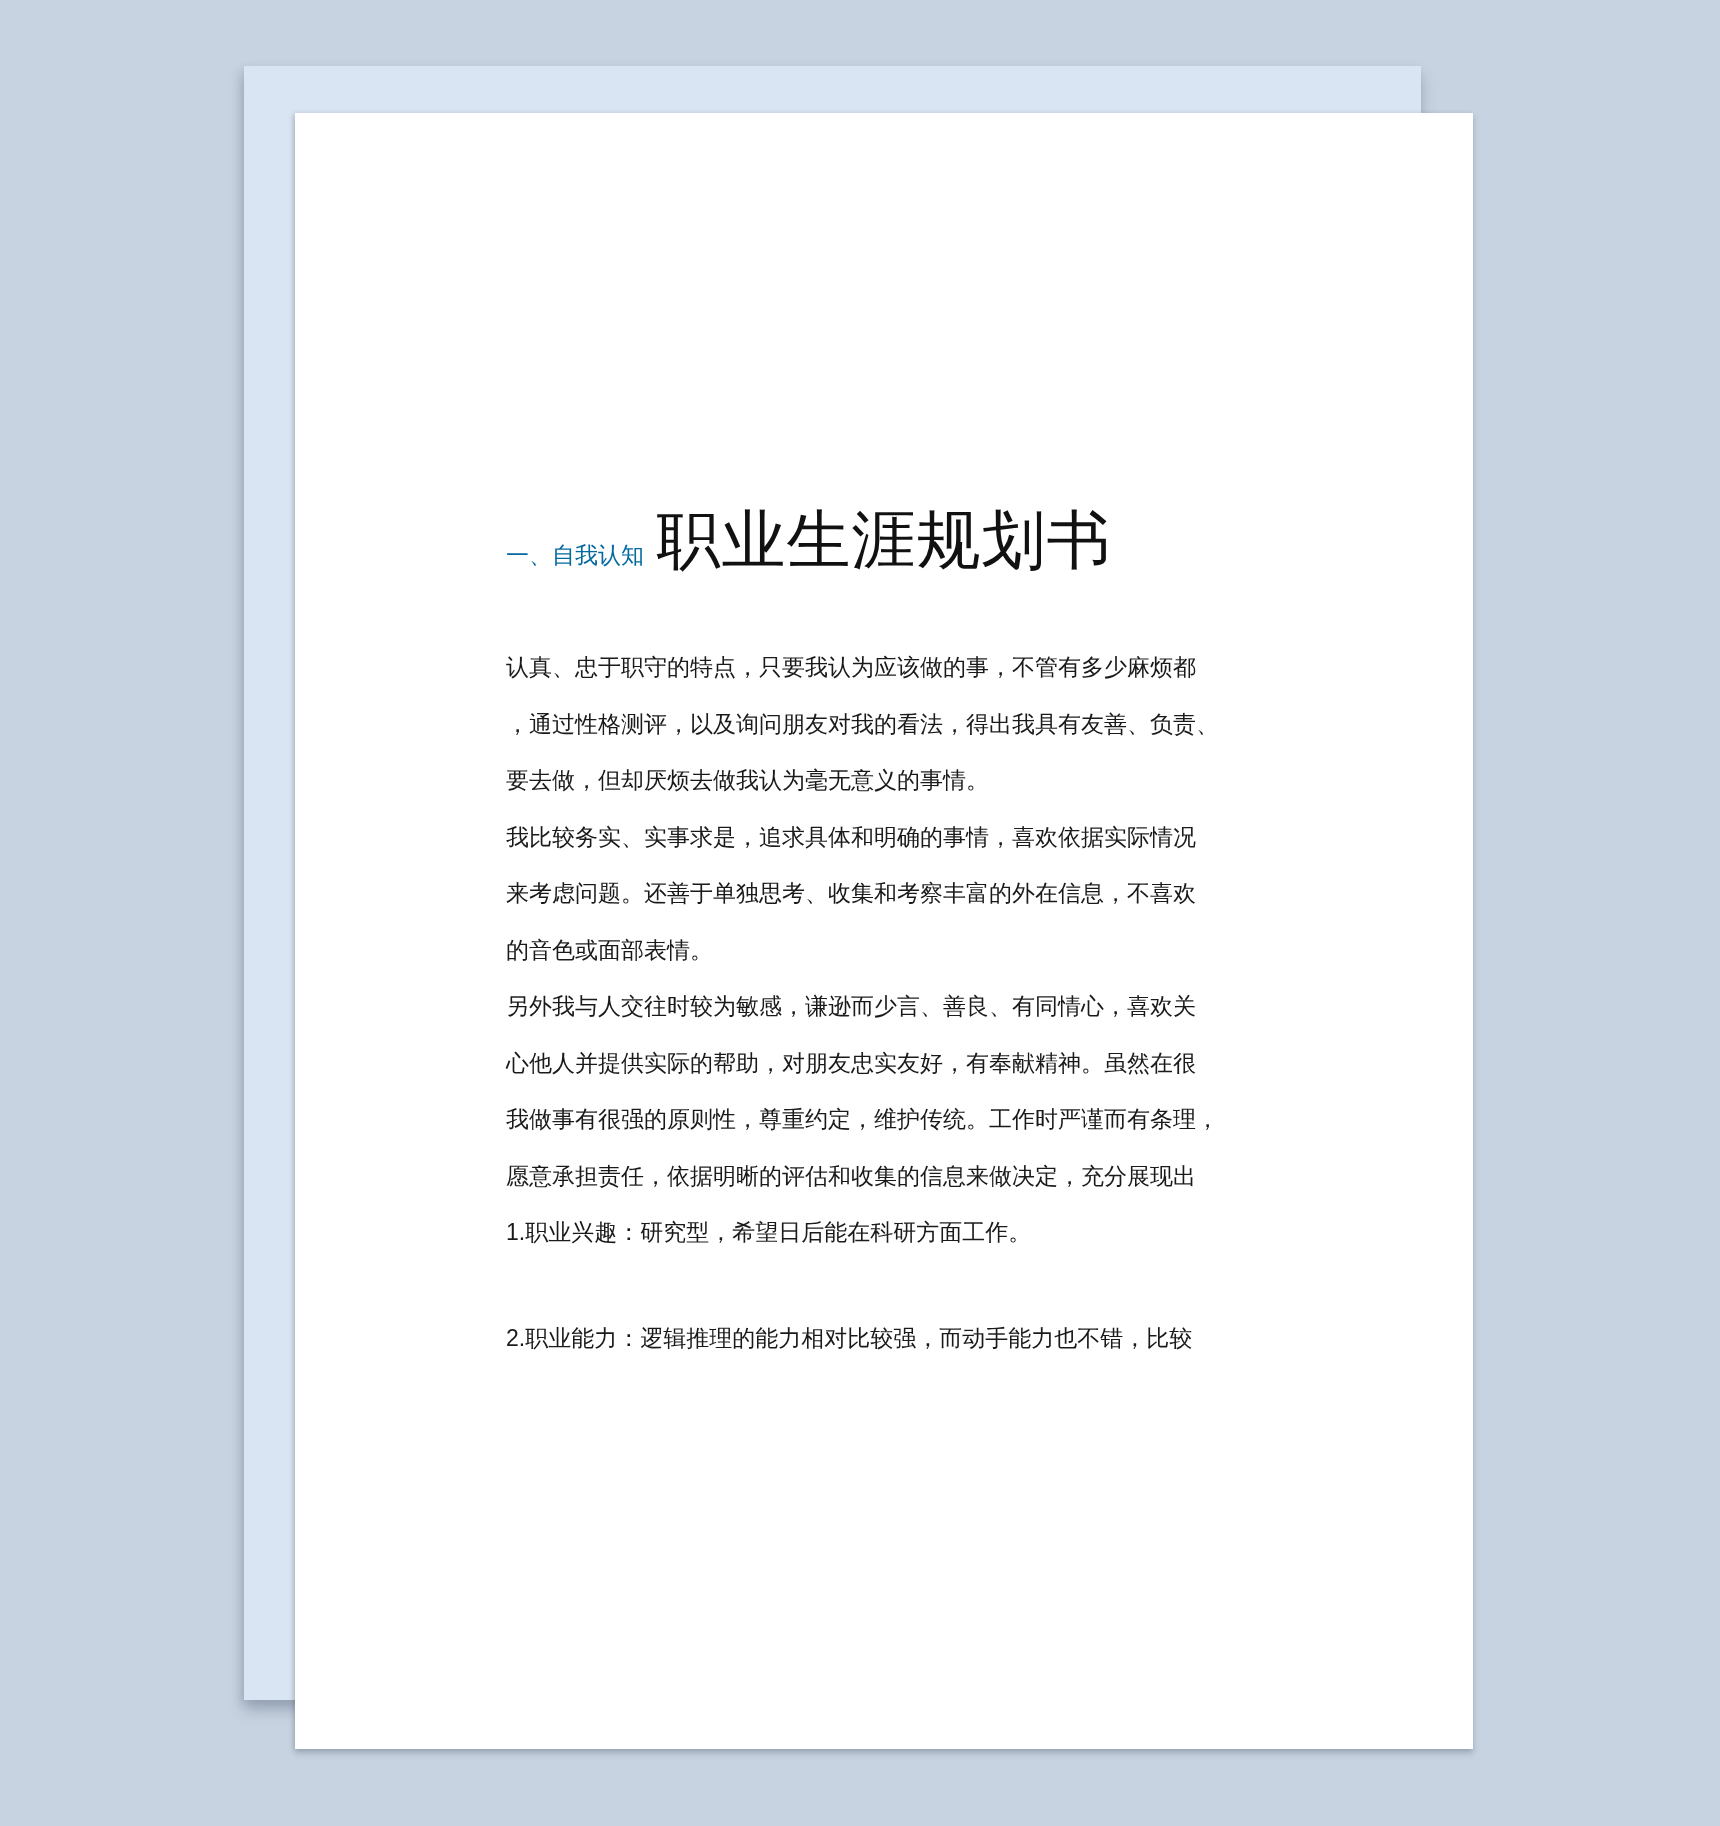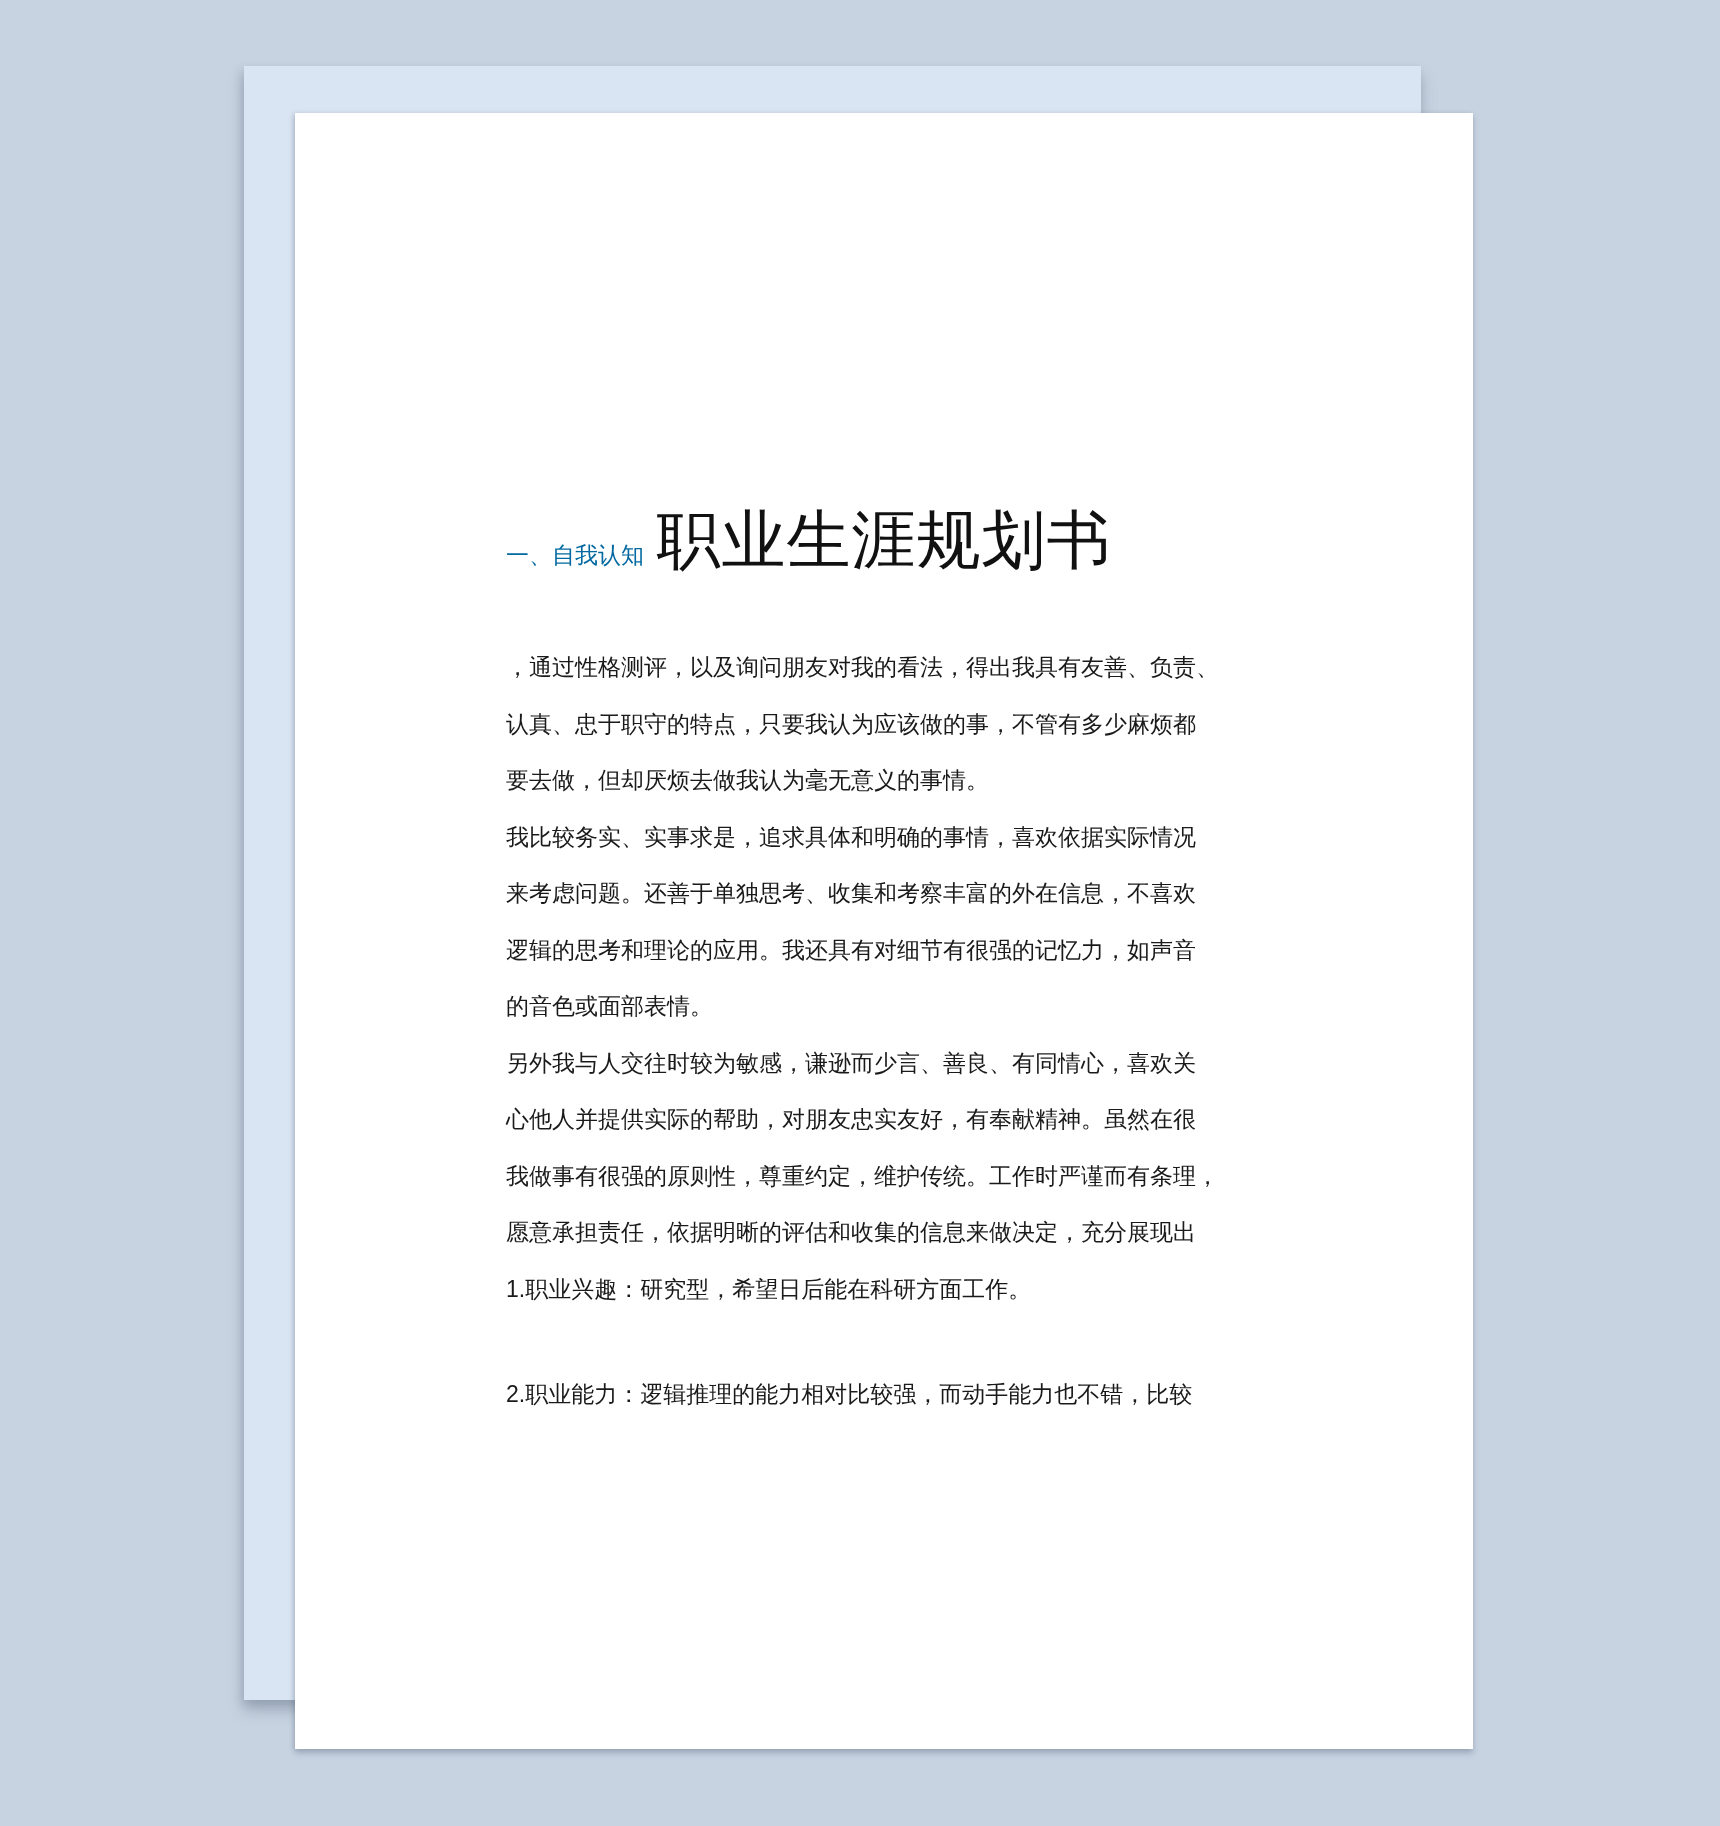--- a/index.html
+++ b/index.html
@@ -81,26 +81,25 @@
 <body>
 
 <div class="back-page"></div>
 
 <div class="front-page">
   <h1 class="doc-title">职业生涯规划书</h1>
 
   <h2 class="section-heading">一、自我认知</h2>
 
   <div class="body-block">
+    <div class="body-line">认真、忠于职守的特点，只要我认为应该做的事，不管有多少麻烦都</div>
     <div class="body-line">，通过性格测评，以及询问朋友对我的看法，得出我具有友善、负责、</div>
-    <div class="body-line">认真、忠于职守的特点，只要我认为应该做的事，不管有多少麻烦都</div>
     <div class="body-line">要去做，但却厌烦去做我认为毫无意义的事情。</div>
     <div class="body-line">我比较务实、实事求是，追求具体和明确的事情，喜欢依据实际情况</div>
     <div class="body-line">来考虑问题。还善于单独思考、收集和考察丰富的外在信息，不喜欢</div>
-    <div class="body-line">逻辑的思考和理论的应用。我还具有对细节有很强的记忆力，如声音</div>
     <div class="body-line">的音色或面部表情。</div>
     <div class="body-line">另外我与人交往时较为敏感，谦逊而少言、善良、有同情心，喜欢关</div>
     <div class="body-line">心他人并提供实际的帮助，对朋友忠实友好，有奉献精神。虽然在很</div>
     <div class="body-line">我做事有很强的原则性，尊重约定，维护传统。工作时严谨而有条理，</div>
     <div class="body-line">愿意承担责任，依据明晰的评估和收集的信息来做决定，充分展现出</div>
 
     <div class="list-line">
       <span class="list-num">1.</span><span>职业兴趣：研究型，希望日后能在科研方面工作。</span>
     </div>
     <div class="body-line" style="height:49px;"></div>

